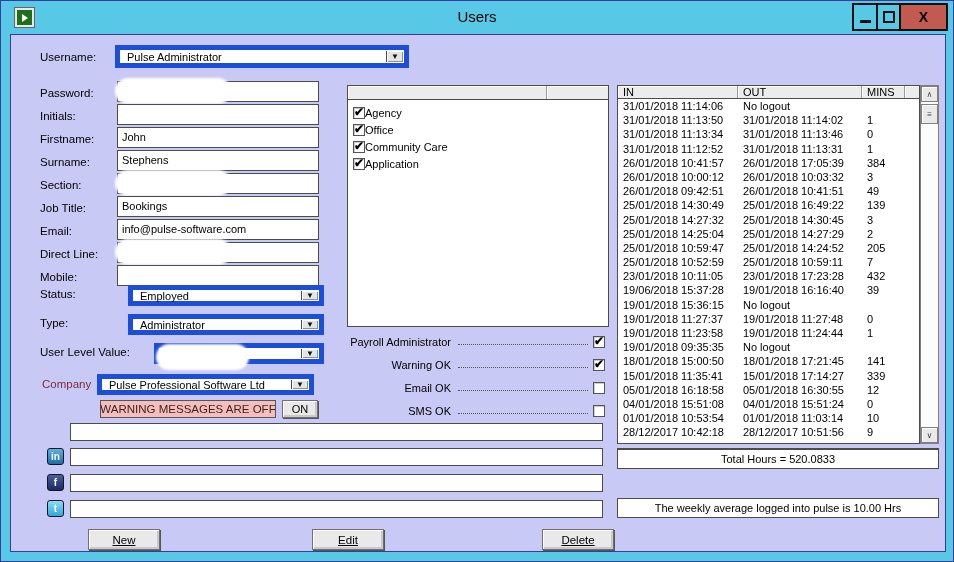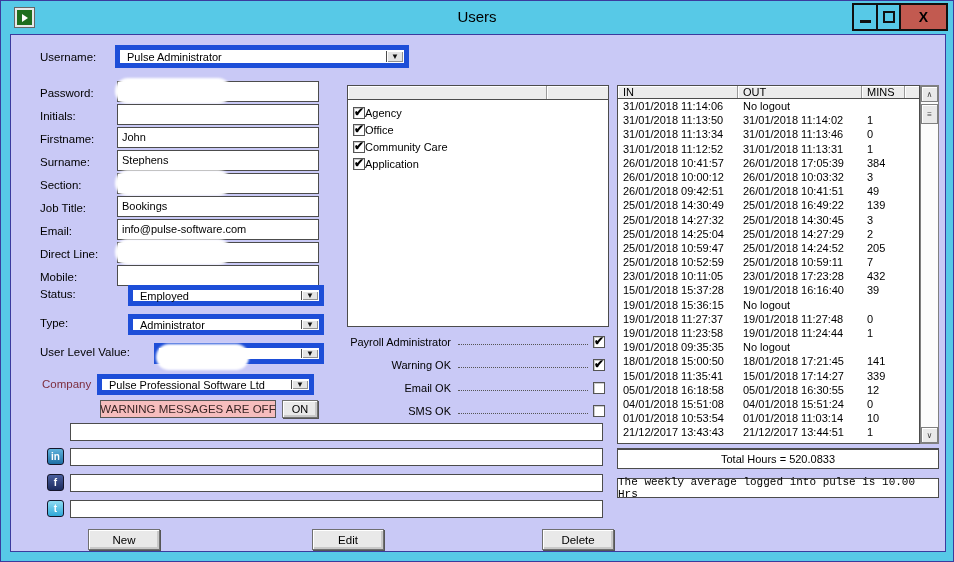--- a/index.html
+++ b/index.html
@@ -108,35 +108,35 @@
     border: 1px solid #808080; box-shadow: inset 1px 1px 0 #fff;
     display: flex; align-items: center; justify-content: center; font-size: 8px; color: #444; }
   .sbtn { height: 16px; }
   .sbtn.up { top: 0; } .sbtn.down { bottom: 0; }
   .sthumb { top: 18px; height: 20px; letter-spacing: 0; }
 
   
   .totalbox { position: absolute; left: 606px; width: 322px; height: 20px;
     background: #fff; border: 1px solid #4c4c4c; font-size: 11px;
     display: flex; align-items: center; justify-content: center; }
-  .totalbox.t1 { top: 413px; } .totalbox.t2 { top: 414px; } .totalbox.t3 { top: 443px; font-family: Liberation Mono, monospace; }
+  .totalbox.t1 { top: 413px; } .totalbox.t2 { top: 414px; } .totalbox.t3 { top: 463px; }
 
   
   .notes-field { position: absolute; left: 59px; top: 388px; width: 533px; height: 18px; }
   .social-field { position: absolute; left: 59px; width: 533px; height: 18px; }
   .sicon { position: absolute; left: 36px; width: 17px; height: 17px; border-radius: 3px;
     border: 1px solid #15152a; color: #fff; font-weight: bold; font-size: 10px;
     display: flex; align-items: center; justify-content: center; cursor: default; }
   .row-a { top: 413px; } .row-b { top: 439px; } .row-c { top: 465px; }
   .sicon.linkedin { background: linear-gradient(#5fb2dc, #1d6fa5); }
   .sicon.facebook { background: linear-gradient(#4a5f9e, #1c2a5e); }
   .sicon.twitter  { background: linear-gradient(#8fdcf2, #2fa8d8); }
 
   
-  .actbtn { position: absolute; top: 494px; width: 72px; height: 21px; font-size: 11.5px; }
+  .actbtn { position: absolute; top: 494px; width: 72px; height: 21px; font-size: 11.5px; text-decoration: underline; }
   .actbtn.new { left: 77px; } .actbtn.edit { left: 301px; } .actbtn.delete { left: 531px; }
 </style>
 </head>
 <body>
 
 <div class="window">
 
   <div class="titlebar">
     <div class="app-icon">
         <div class="inner"></div>
@@ -346,21 +346,21 @@
             <span class="td c0">25/01/2018 10:52:59</span>
             <span class="td c1">25/01/2018 10:59:11</span>
             <span class="td c2">7</span>
           </div>
           <div class="trow">
             <span class="td c0">23/01/2018 10:11:05</span>
             <span class="td c1">23/01/2018 17:23:28</span>
             <span class="td c2">432</span>
           </div>
           <div class="trow">
-            <span class="td c0">15/01/2018 15:37:28</span>
+            <span class="td c0">19/06/2018 15:37:28</span>
             <span class="td c1">19/01/2018 16:16:40</span>
             <span class="td c2">39</span>
           </div>
           <div class="trow">
             <span class="td c0">19/01/2018 15:36:15</span>
             <span class="td c1">No logout</span>
             <span class="td c2"></span>
           </div>
           <div class="trow">
             <span class="td c0">19/01/2018 11:27:37</span>
@@ -394,20 +394,25 @@
           </div>
           <div class="trow">
             <span class="td c0">04/01/2018 15:51:08</span>
             <span class="td c1">04/01/2018 15:51:24</span>
             <span class="td c2">0</span>
           </div>
           <div class="trow">
             <span class="td c0">01/01/2018 10:53:54</span>
             <span class="td c1">01/01/2018 11:03:14</span>
             <span class="td c2">10</span>
+          </div>
+          <div class="trow">
+            <span class="td c0">28/12/2017 10:42:18</span>
+            <span class="td c1">28/12/2017 10:51:56</span>
+            <span class="td c2">9</span>
           </div>
           <div class="trow">
             <span class="td c0">21/12/2017 13:43:43</span>
             <span class="td c1">21/12/2017 13:44:51</span>
             <span class="td c2">1</span>
           </div>
       </div>
       <div class="vscroll">
         <div class="sbtn up">∧</div>
         <div class="sthumb">≡</div>

